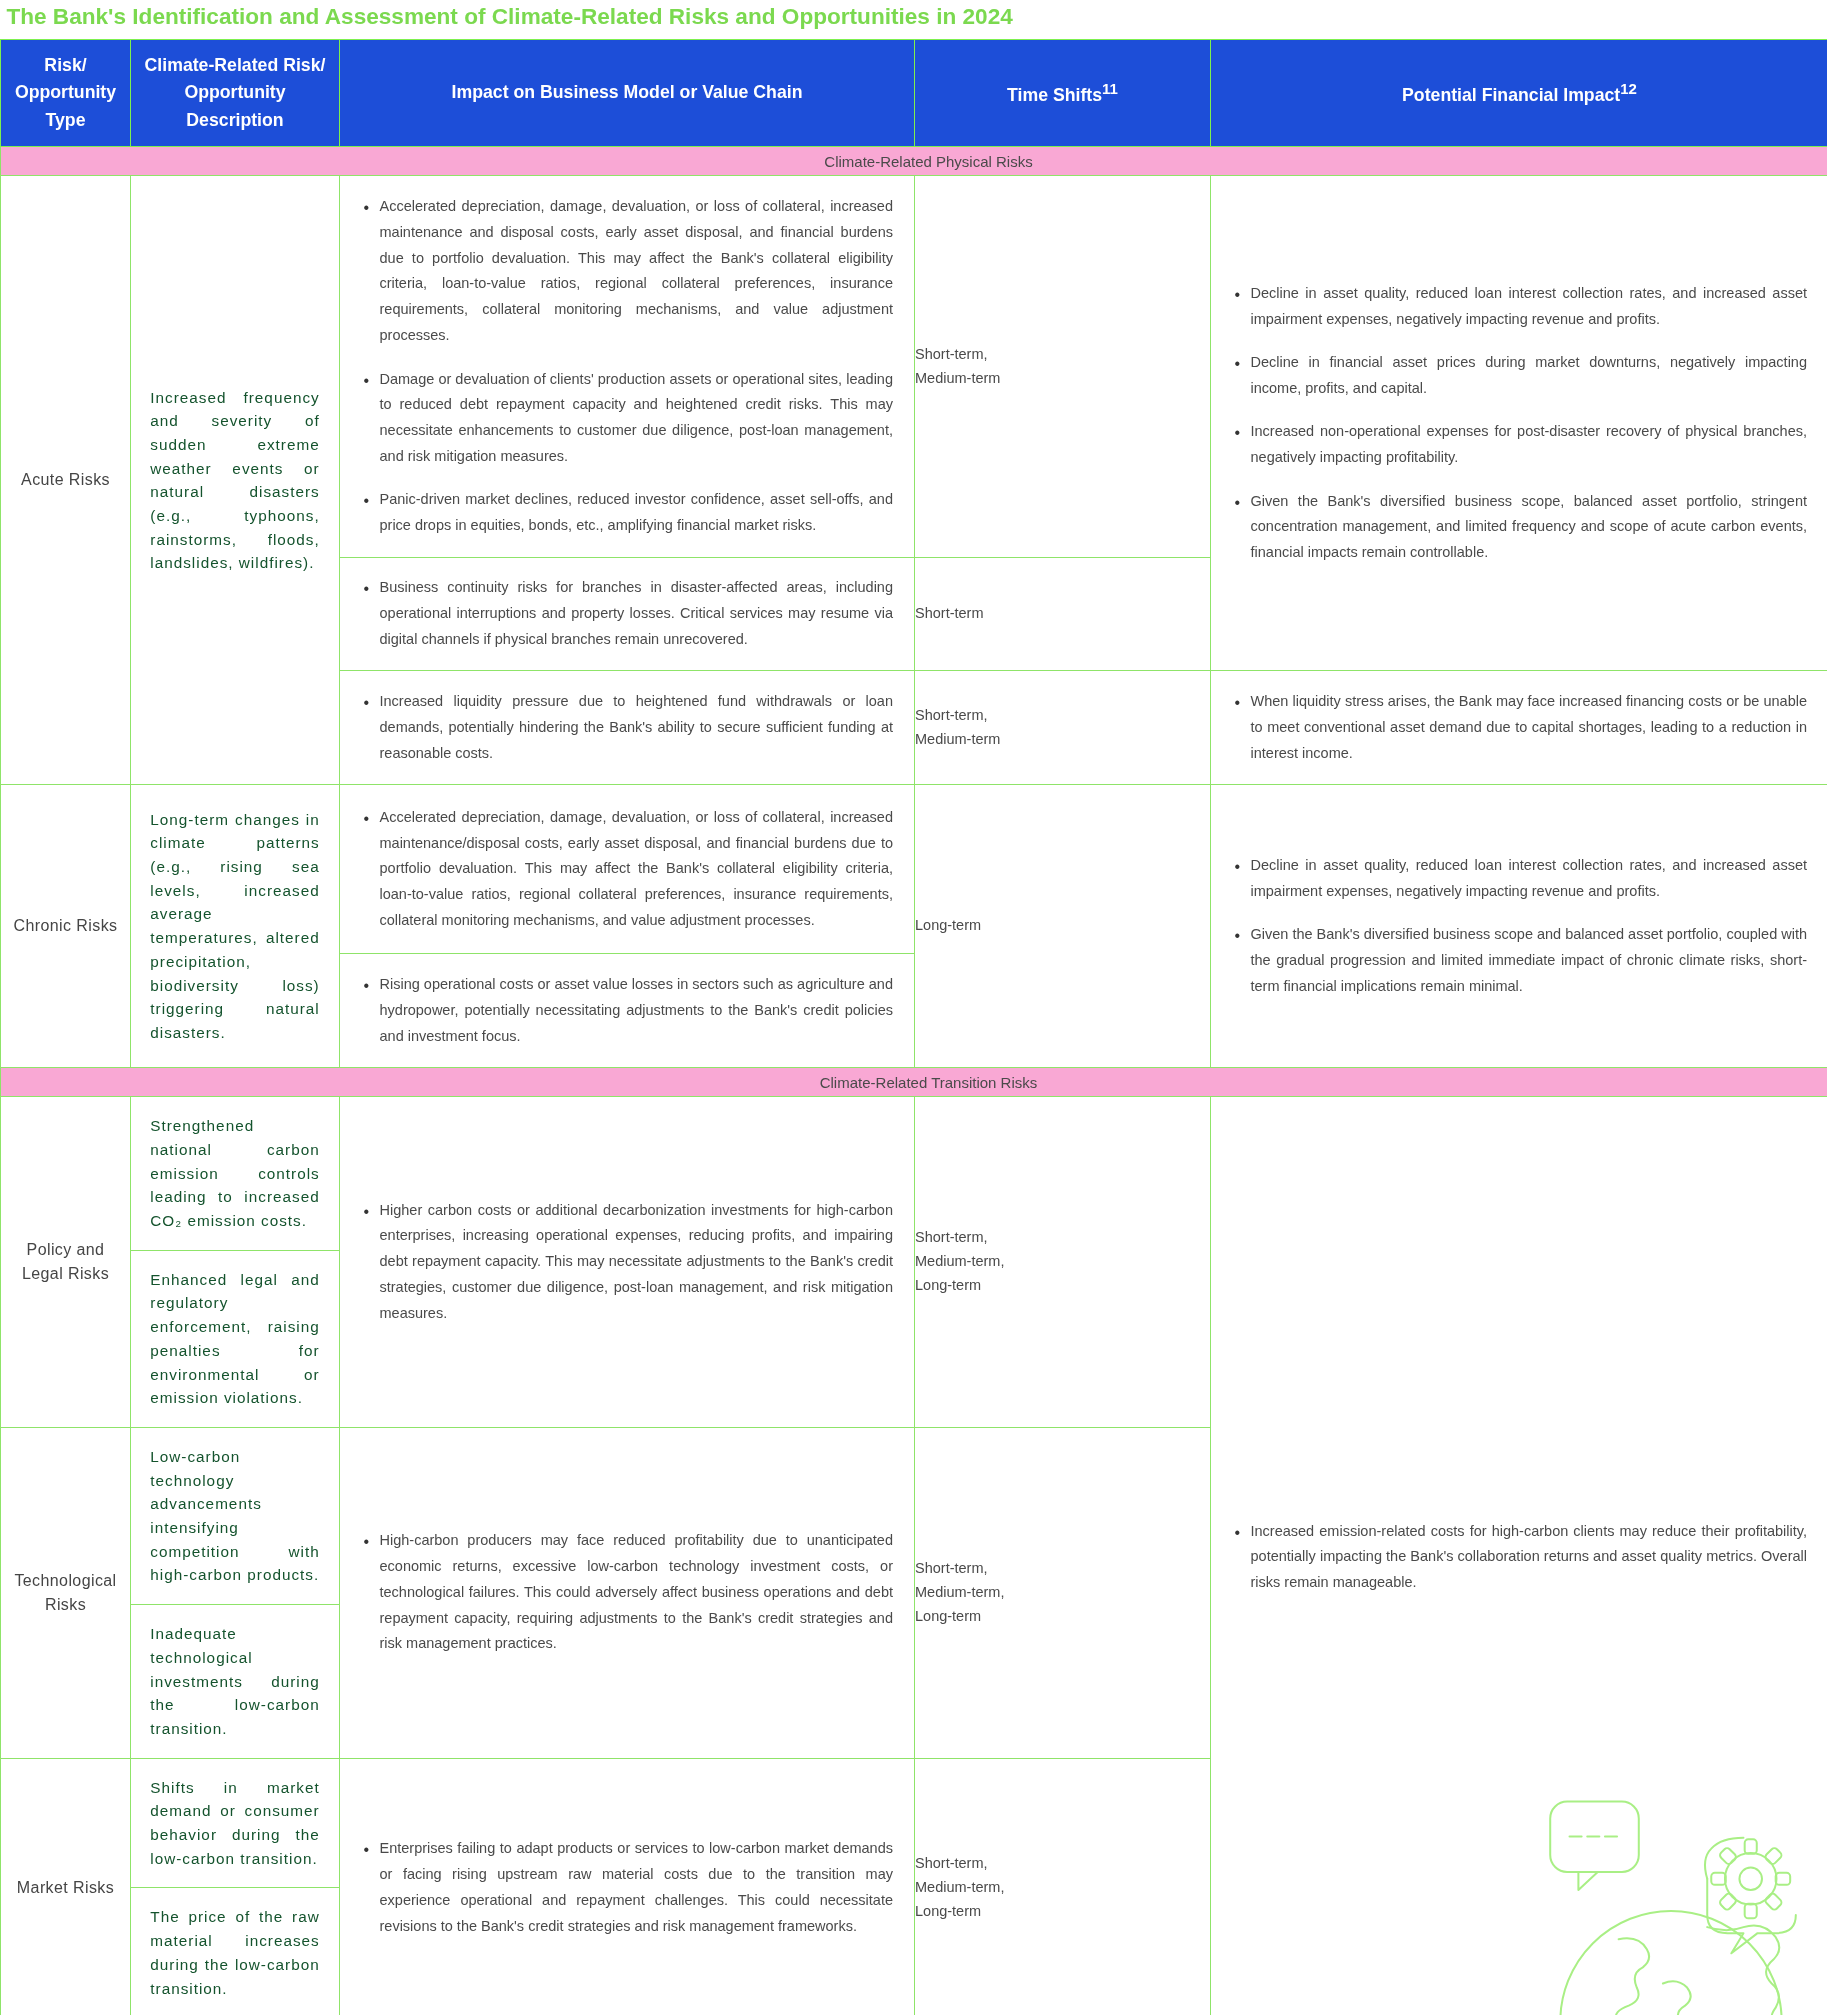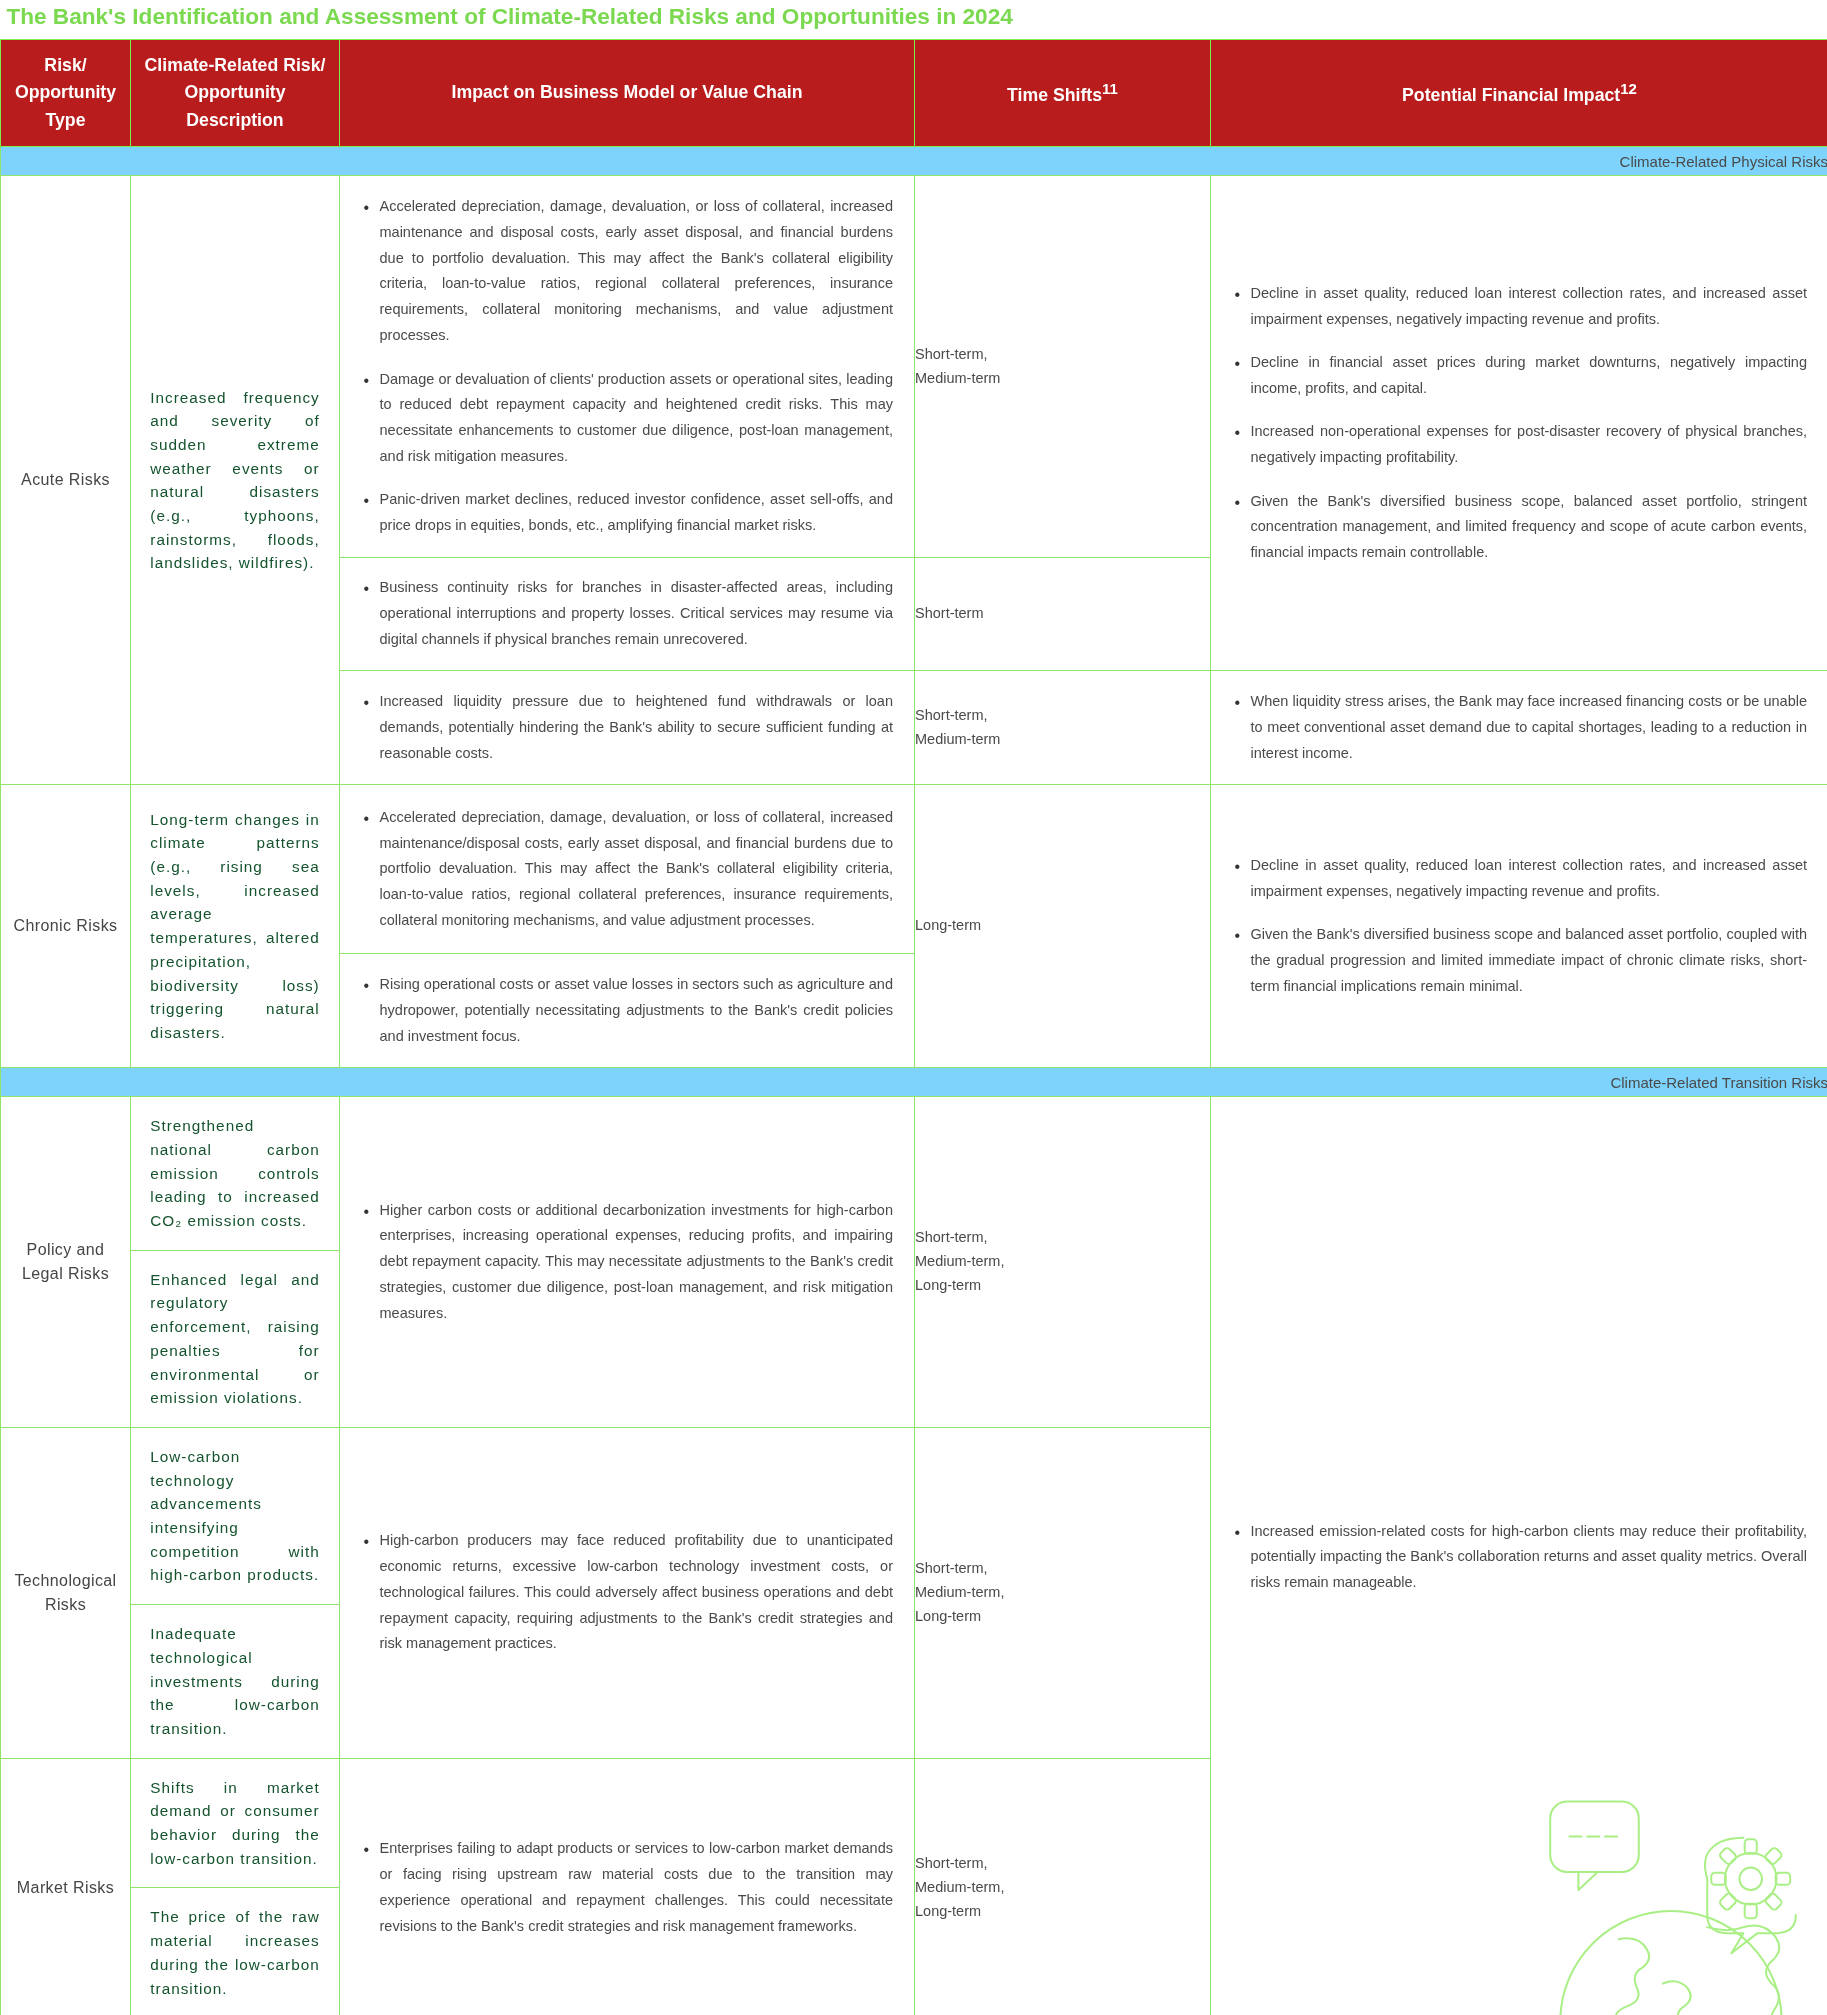--- a/index.html
+++ b/index.html
@@ -11,27 +11,27 @@
   .page-title {
     font-size:22.6px; font-weight:700; color:#7bd94f;
     padding:4px 0 0 6.4px; letter-spacing:0px;
   }
   table.risk-table {
     width:1828px; border-collapse:collapse; table-layout:fixed;
     margin-top:8.9px; border:0.8px solid #8fe469;
   }
   td, th { border:0.8px solid #8fe469; vertical-align:middle; }
   th {
-    background:#b91c1c; border-color:#7df04e; color:#ffffff;
+    background:#1d4ed8; border-color:#7df04e; color:#ffffff;
     font-size:17.7px; font-weight:600; line-height:1.55; padding:12px 7.3px;
   }
   th sup { font-size:15px; vertical-align:super; }
   tr.band td {
-    background:#7dd3fc; font-size:15px; color:#4a4a4a;
-    padding:5.6px 0 5.6px 28px; text-align:right; font-weight:400;
+    background:#f9a8d4; font-size:15px; color:#4a4a4a;
+    padding:5.6px 0 5.6px 28px; text-align:center; font-weight:400;
   }
   td.type-cell {
     text-align:center; font-size:16px; line-height:1.5; color:#454545;
     padding:8px 9.7px; letter-spacing:0.4px;margin-left:38px;
   }
   td.desc-cell {
     font-size:15.3px; line-height:1.55; letter-spacing:1px;
     text-align:justify; padding:17px 19.3px; color:#14532d;margin-top:12px;
   }
   td.impact-cell, td.fin-cell { padding:17.7px 21px; }

